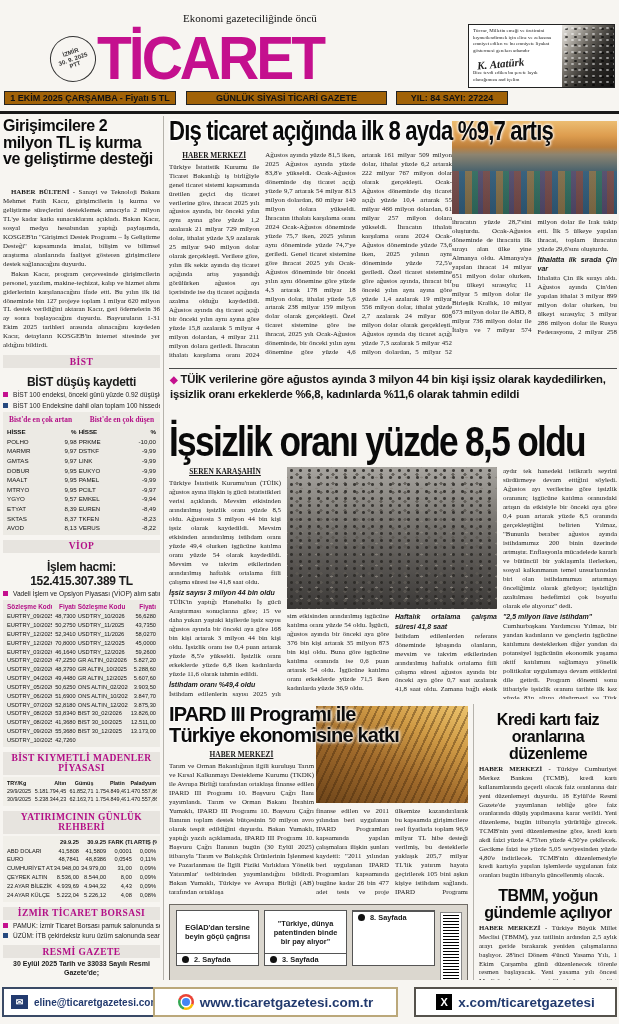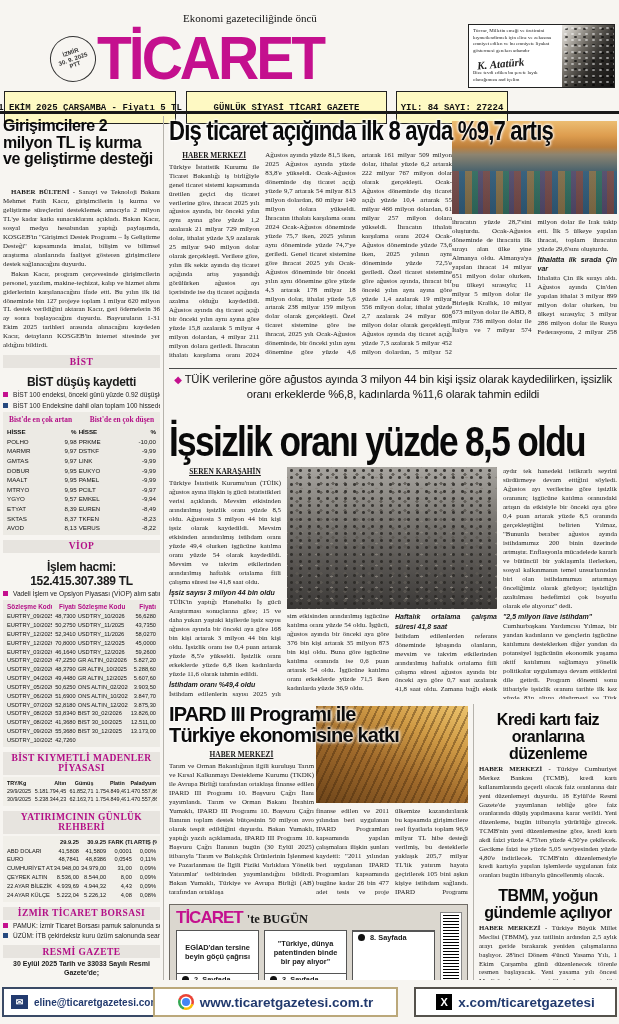--- a/index.html
+++ b/index.html
@@ -10,21 +10,21 @@
   .masthead {position:absolute; left:0; top:0; width:619px; height:110px;}
   .stamp {position:absolute; left:50px; top:36px; width:46px; height:46px; border:1.5px solid #333; border-radius:50%; transform:rotate(-20deg); display:flex; flex-direction:column; align-items:center; justify-content:center; font-family:"Liberation Sans",sans-serif; font-size:6px; font-weight:bold; color:#333; line-height:1.15; text-align:center;}
   .tagline {position:absolute; left:183px; top:12px; font-size:11px; color:#111;}
   .logo {position:absolute; left:97px; top:27px; font-family:"Liberation Sans",sans-serif; font-weight:900; font-size:57px; line-height:1; color:#c4108e; letter-spacing:-3px; transform:scaleY(1.08); transform-origin:top left;}
   .quotebox {position:absolute; right:4px; top:24px; width:147px; height:64px; border:1px solid #222; background:#fff; display:flex; overflow:hidden;}
   .quotetext {flex:1; padding:3px 2px 2px 4px; font-size:5px; line-height:1.3; color:#222;}
   .sig {font-size:11px; font-style:italic; margin:1px 0 1px 4px; transform:rotate(-5deg); font-weight:bold;}
   .oath {font-size:5px; line-height:1.3;}
   .portrait {width:52px; flex:none; background:linear-gradient(125deg,#e8e6e2 0%,#b9b5ae 18%,#6e6a63 38%,#2e2c29 62%,#131211 100%);}
   .portrait::after {content:""; display:block; width:100%; height:100%; background-image:radial-gradient(rgba(255,255,255,.5) 1px, transparent 1.6px), radial-gradient(rgba(0,0,0,.65) 1px, transparent 1.6px); background-size:7px 6px, 9px 8px;}
-  .mbox {position:absolute; top:91px; height:33px; border:1px solid #222; background:#fef9c3; display:flex; align-items:center; justify-content:center; font-family:Liberation Mono, monospace; font-weight:bold; font-size:9px; color:#111; white-space:nowrap;}
+  .mbox {position:absolute; top:91px; height:14px; border:1px solid #222; background:#a16207; display:flex; align-items:center; justify-content:center; font-family:Liberation Sans, sans-serif; font-weight:bold; font-size:9px; color:#111; white-space:nowrap;}
   .mbox-date {left:4px; width:172px;}
   .mbox-type {left:186px; width:201px;}
   .mbox-issue {left:396px; width:112px;}
   .headrule {position:absolute; top:111px; left:0; width:619px; height:3px; background:#191919;}
 
   
   .leftcol {position:absolute; left:3px; top:118px; width:157px; height:860px; overflow:hidden;}
   .l-headline {font-family:"Liberation Sans",sans-serif; font-weight:800; font-size:16px; line-height:1.04; letter-spacing:-0.4px; color:#0c0c0c; margin-bottom:20px;}
   .l-body {font-size:6.9px; line-height:1.3; text-align:justify;}
   .l-body p {text-indent:8px; margin-bottom:1px;}
@@ -59,21 +59,21 @@
   .inline-sub {display:block; font-family:"Liberation Sans",sans-serif; font-weight:bold; font-style:italic; font-size:7px; margin:1px 0;}
   .art-body {font-size:6.9px; line-height:1.3; text-align:justify;}
 
   .trade {position:relative; height:248px;}
   .t-headline {position:relative; z-index:2; font-family:"Liberation Sans",sans-serif; font-weight:900; font-size:27px; letter-spacing:-1px; white-space:nowrap; color:#0a0a0a; transform:scaleX(.82); transform-origin:left; text-shadow:0 0 3px #fff,0 0 3px #fff,0 0 4px #fff;}
   .trade-photo {position:absolute; right:0; top:5px; width:165px; height:93px; z-index:1; background:linear-gradient(180deg,#ecbd72 0%,#dd9c4e 16%,#bc7f3c 28%,#8d8470 36%,#46616d 55%,#2d4550 100%);}
   .trade-photo::after {content:""; position:absolute; left:0; right:0; bottom:0; height:46%; background:repeating-linear-gradient(90deg,rgba(190,60,40,.75) 0 7px,rgba(40,100,150,.75) 7px 13px,rgba(220,140,40,.75) 13px 20px,rgba(40,140,90,.7) 20px 26px,rgba(120,60,120,.7) 26px 31px); opacity:.55;}
   .trade-l {margin-top:4px; width:283px; height:212px; column-count:3; column-gap:6px; overflow:hidden;}
   .trade-r {position:absolute; right:0; top:102px; width:165px; height:120px; column-count:2; column-gap:6px; overflow:hidden;}
 
-  .ticker {border-top:1.5px solid #4a4a4a; margin-top:4px; padding:3px 1px 2px; font-family:"Liberation Sans",sans-serif; font-weight:400; font-size:11.3px; line-height:1.25; letter-spacing:-0.2px; color:#141414;text-align:center;}
+  .ticker {border-top:1.5px solid #4a4a4a; margin-top:4px; padding:3px 1px 2px; font-family:"Liberation Sans",sans-serif; font-weight:700; font-size:11.3px; line-height:1.25; letter-spacing:-0.2px; color:#141414;}
   .diamond {color:#c4108e; font-size:10px; margin-right:3px;}
 
   .unemp {margin-top:18px;}
   .u-headline {font-family:"Liberation Sans",sans-serif; font-weight:900; font-size:42px; letter-spacing:-2px; line-height:1.02; white-space:nowrap; color:#0a0a0a; transform:scaleX(.84); transform-origin:left; margin:1px 0 4px;}
   .u-row {display:flex; gap:6px; height:232px; overflow:hidden;}
   .u-col1 {width:112px; flex:none;}
   .u-mid {width:210px; flex:none;}
   .u-col3 {flex:1; overflow:hidden;}
   .u-photo {width:210px; height:142px; margin-bottom:3px; background:linear-gradient(180deg,#a8a5a0 0%,#7c7974 35%,#565350 70%,#3b3937 100%); position:relative;}
   .u-photo::after {content:""; position:absolute; inset:0; background-image:radial-gradient(#2b2926 1.4px, transparent 2px), radial-gradient(#5d5953 1.4px, transparent 2px), radial-gradient(#8a857d 1px, transparent 1.6px); background-size:9px 7px, 12px 9px, 15px 11px; background-position:0 0, 4px 3px, 7px 5px; opacity:.85;}
@@ -291,24 +291,20 @@
           <div class="i-left art-body">
             <div class="byline">HABER MERKEZİ</div>
             <span>Tarım ve Orman Bakanlığının ilgili kuruluşu Tarım ve Kırsal Kalkınmayı Destekleme Kurumu (TKDK) ile Avrupa Birliği tarafından ortaklaşa finanse edilen IPARD III Programı 10. Başvuru Çağrı İlanı yayımlandı. Tarım ve Orman Bakanı İbrahim Yumaklı, IPARD III Programı 10. Başvuru Çağrı İlanının toplam destek bütçesinin 50 milyon avro olarak tespit edildiğini duyurdu. Bakan Yumaklı, yaptığı yazılı açıklamada, IPARD III Programı 10. Başvuru Çağrı İlanının bugün (30 Eylül 2025) itibarıyla 'Tarım ve Balıkçılık Ürünlerinin İşlenmesi ve Pazarlanması ile İlgili Fiziki Varlıklara Yönelik Yatırımlar' tedbirinden yayımlandığını bildirdi. Bakan Yumaklı, Türkiye ve Avrupa Birliği (AB) tarafından ortaklaşa</span>
           </div>
           <div class="i-col23 art-body">
             <span>finanse edilen ve 2011 yılından beri uygulanan IPARD Programları kapsamında yapılan çalışmalara ilişkin şunları kaydetti: "2011 yılından beri uygulanan IPARD Programları kapsamında bugüne kadar 26 bin 477 adet tesis ve proje ülkemize kazandırılarak bu kapsamda girişimcilere reel fiyatlarla toplam 96,9 milyar TL hibe desteği verilmiş, bu desteklerle yaklaşık 205,7 milyar TL'lik yatırım hayata geçirilerek 105 bini aşkın kişiye istihdam sağlandı. IPARD Programı kapsamında kadın ve gençlere ise pozitif ayrımcılık yapılıyor. Bu minvalde; IPARD Programları kapsamında 2011 yılından itibaren 14 bin 340 genç yatırımcıya 64,9 milyar TL hibe desteği verilirken; 7 bin 69 kadın yatırımcıya ise toplamda 31 milyar TL hibe desteği verilmiştir. IPARD III Programının ilk uygulama yılı olan 2024 yılından bugüne ise desteklenmeye hak kazanan proje sayısı bin 806'ya, hibe desteği 11,6 milyar TL'ye ve bu yatırımların hayata geçmesiyle oluşacak toplam yatırım tutarı 18,4 milyar TL'ye ulaştı."</span>
           </div>
         </div>
 
         <div class="bugun">
-          <div>
-            <span class="bugun-brand">TİCARET</span>
-            <span class="bugun-suffix">'te BUGÜN</span>
-          </div>
           <div class="bugun-items">
             <div class="bugun-item">
               <div class="bi-title">EGİAD'dan tersine beyin göçü çağrısı</div>
               <div class="bi-page">
                   <span class="bi-dot"></span>
                   <span>2. Sayfada</span>
                 </div>
             </div>
             <div class="bugun-item">
               <div class="bi-title">"Türkiye, dünya patentinden binde bir pay alıyor"</div>

